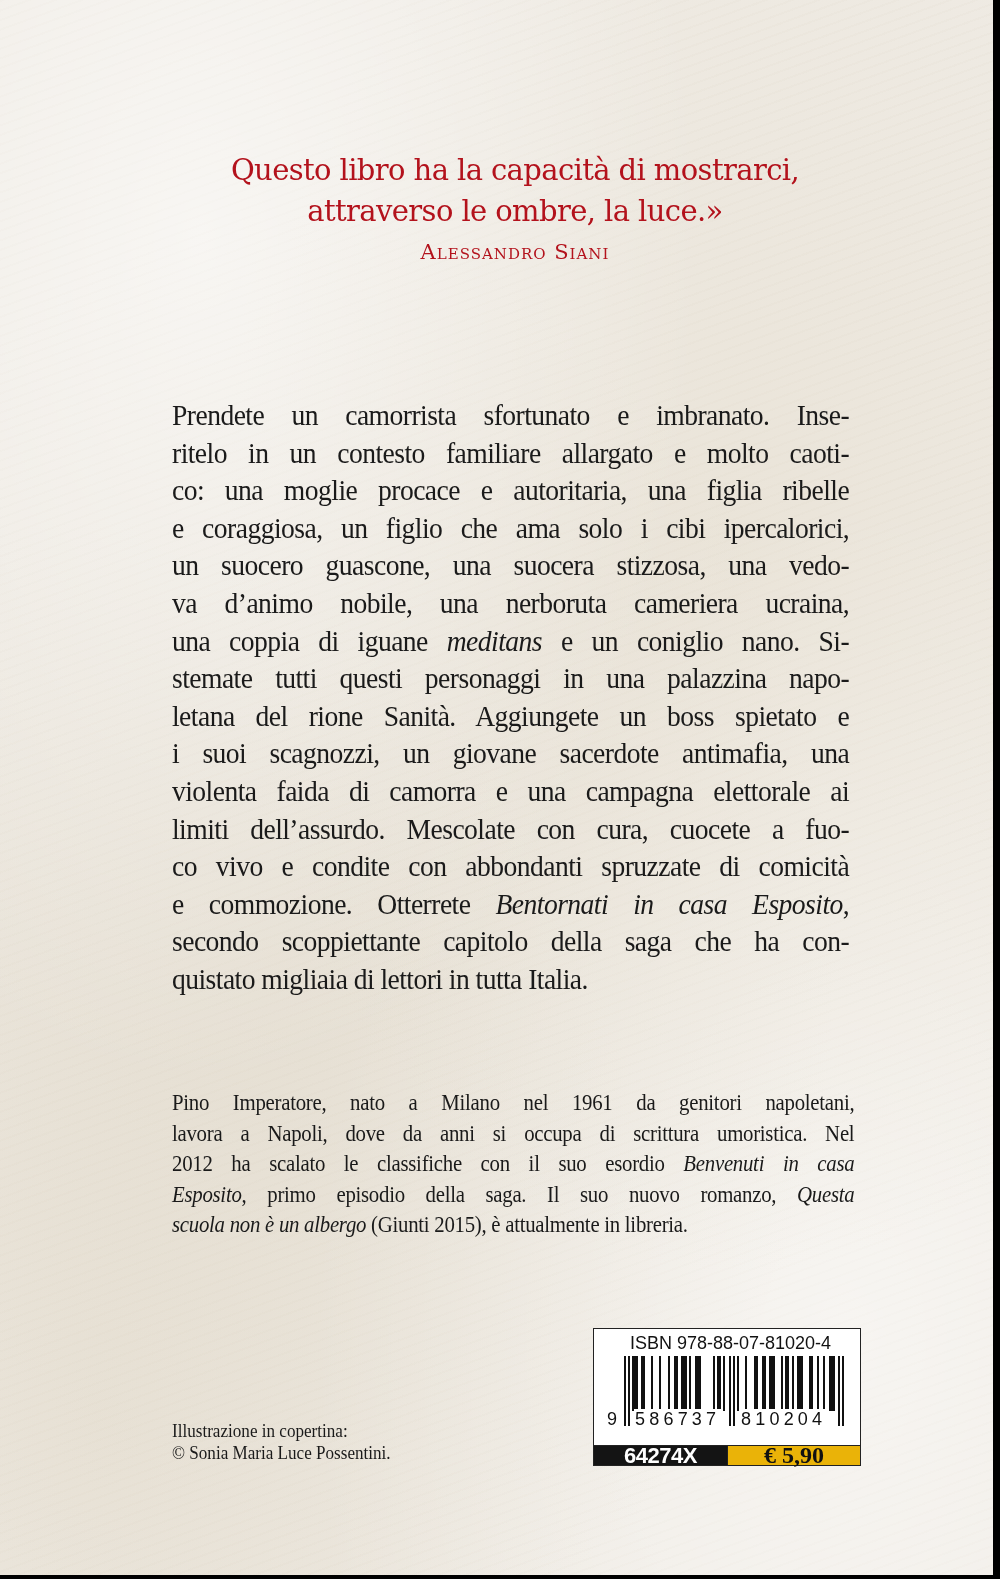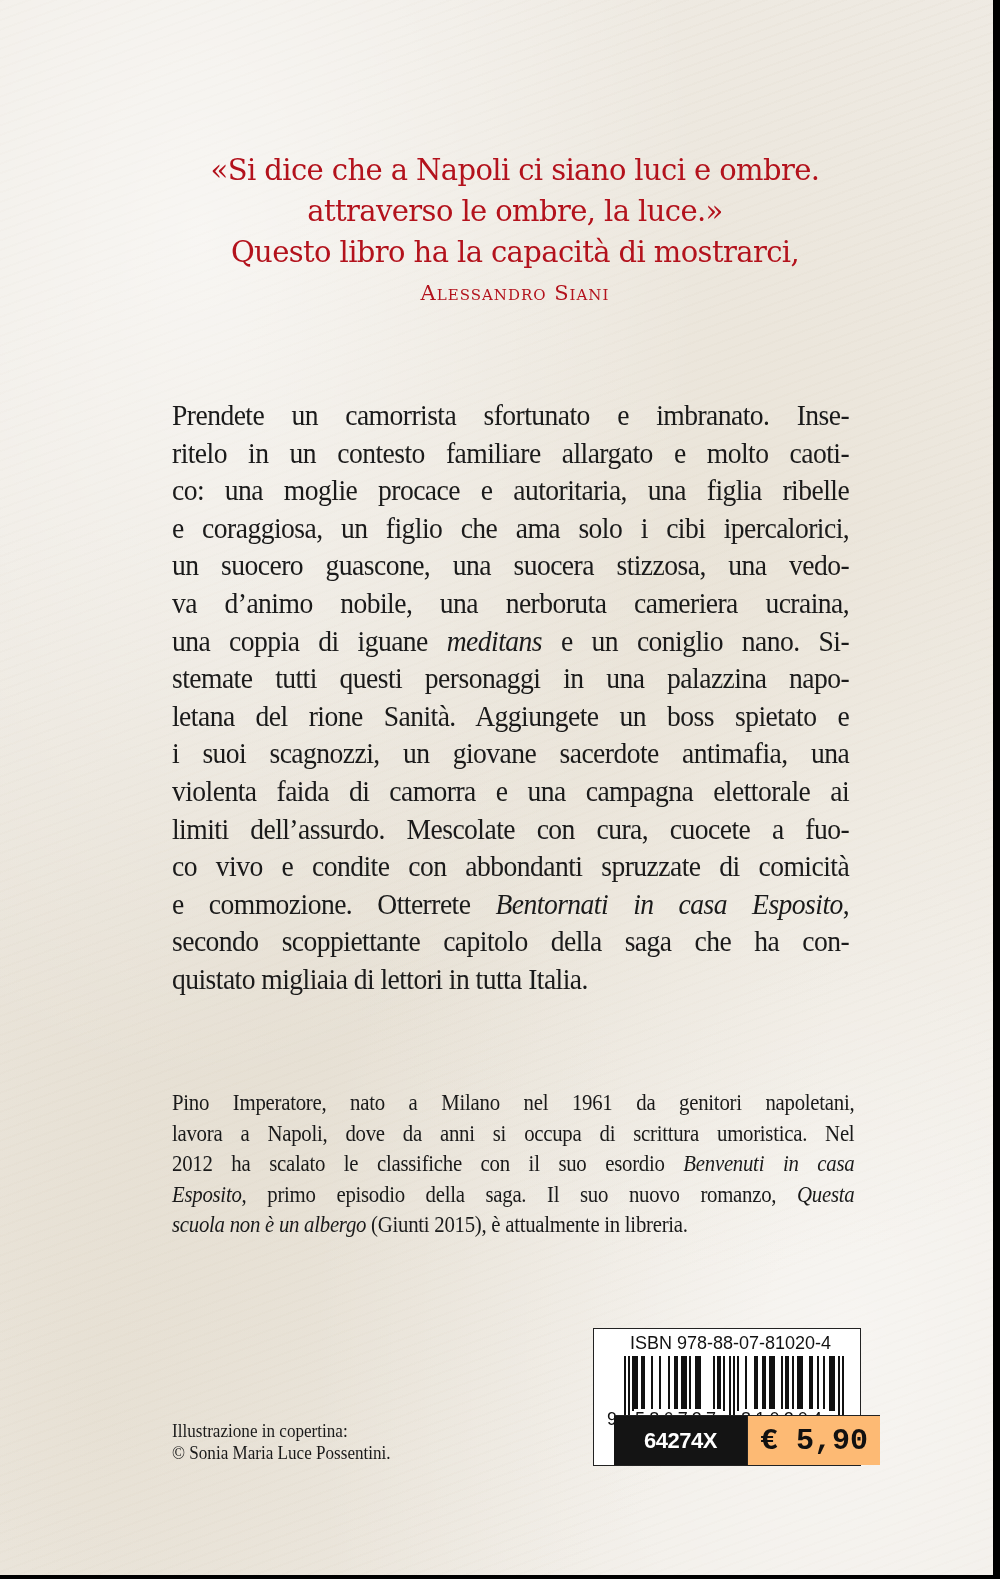--- a/index.html
+++ b/index.html
@@ -135,60 +135,58 @@
       font-family: "Liberation Sans", sans-serif;
       font-size: 18px;
       color: #111;
     }
     .digits span { position: absolute; top: 0; letter-spacing: 4.2px; white-space: nowrap; background: #fff; padding: 0 1px; }
     .price-row {
       position: absolute;
       left: 0;
       bottom: 0;
       width: 100%;
-      height: 50px;
+      height: 20px;
       border-top: 1.5px solid #222;
       display: flex;
       box-sizing: border-box;
-      margin-left: 20px;
     }
     .code-cell {
       width: 133px;
       background: #141414;
       color: #fff;
       font-family: "Liberation Sans", sans-serif;
       font-weight: bold;
       font-size: 22px;
       display: flex;
       align-items: center;
       justify-content: center;
       letter-spacing: -0.5px;
     }
     .price-cell {
       flex: 1;
-      background: #fdba74;
+      background: #eab308;
       color: #111;
-      font-family: Liberation Mono, monospace;
+      font-family: Liberation Serif, serif;
       font-weight: bold;
-      font-size: 30px;
+      font-size: 24px;
       display: flex;
       align-items: center;
       justify-content: center;
       border-left: 1.5px solid #222;
     }
   </style>
 </head>
 <body>
 
 <div class="cover">
 
   <div class="quote">
-    <span class="line">«Si dice che a Napoli ci siano luci e ombre.</span>
+    <span class="line">Questo libro ha la capacità di mostrarci,</span>
     <span class="line">attraverso le ombre, la luce.»</span>
-    <span class="line">Questo libro ha la capacità di mostrarci,</span>
     <span class="author">Alessandro Siani</span>
   </div>
 
   <div class="blurb">
     <span class="line">Prendete un camorrista sfortunato e imbranato. Inse-</span>
     <span class="line">ritelo in un contesto familiare allargato e molto caoti-</span>
     <span class="line">co: una moglie procace e autoritaria, una figlia ribelle</span>
     <span class="line">e coraggiosa, un figlio che ama solo i cibi ipercalorici,</span>
     <span class="line">un suocero guascone, una suocera stizzosa, una vedo-</span>
     <span class="line">va d’animo nobile, una nerboruta cameriera ucraina,</span>

